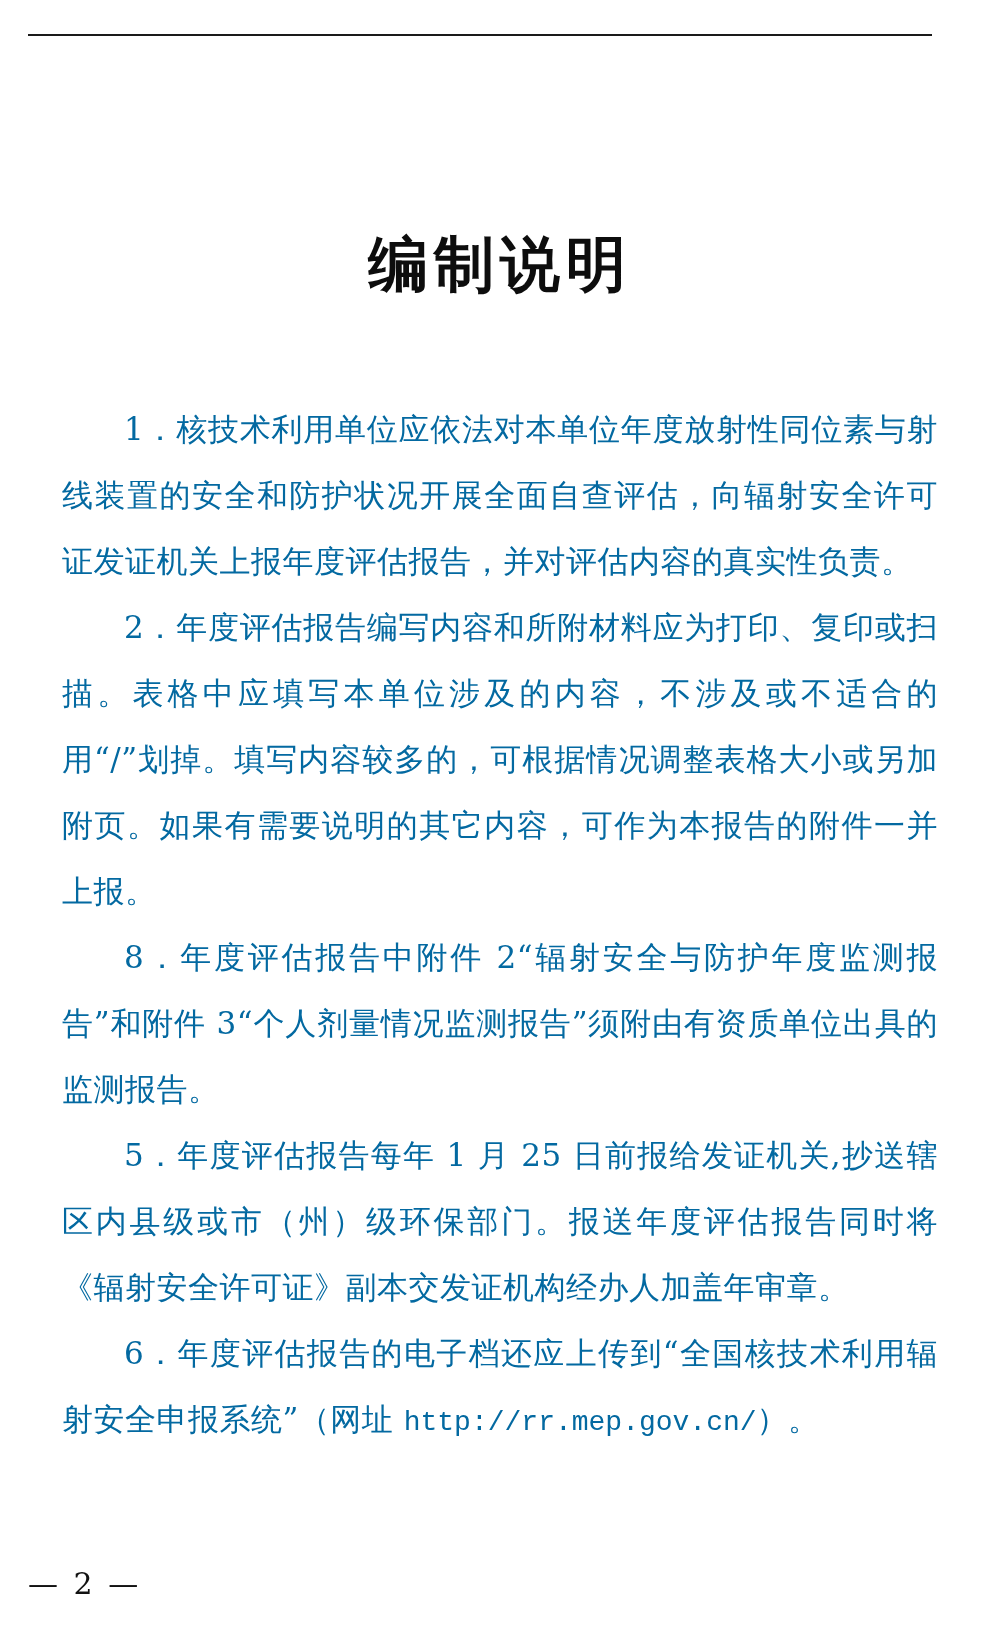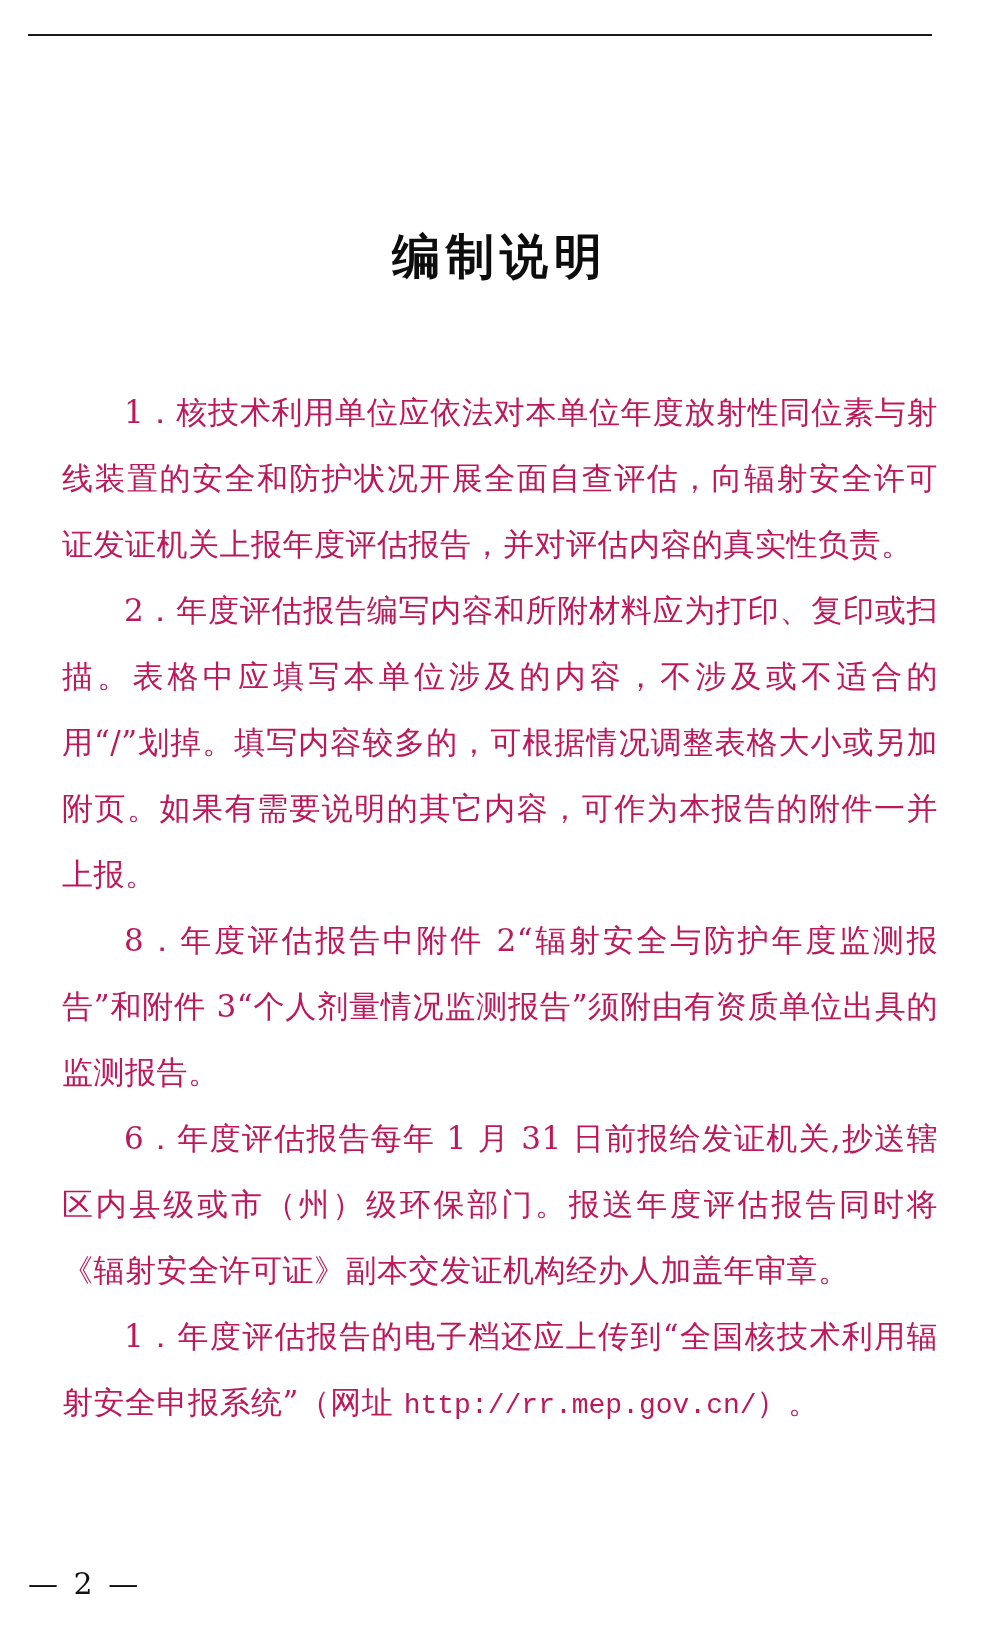--- a/index.html
+++ b/index.html
@@ -30,35 +30,35 @@
     border-top: 2px solid #1a1a1a;
   }
   .content {
     position: absolute;
     top: 225px;
     left: 0;
     width: 1000px;
   }
   .doc-title {
     text-align: center;
-    font-size: 48px;
+    font-size: 60px;
     font-weight: bold;
     letter-spacing: 6px;
     font-family: "DejaVu Serif", "Liberation Serif", serif;
     margin: 0 0 90px 0;
     color: #0d0d0d;
   }
   .body-text {
     margin: 0 auto;
     width: 876px;
     font-size: 31px;
     line-height: 66px;
     text-align: justify;
     text-justify: inter-ideograph;
-    color: #be185d;
+    color: #0369a1;
     letter-spacing: 0.5px;
   }
   .para {
     margin: 0;
     text-indent: 62px;
   }
   .mono-url {
     font-family: Liberation Mono, monospace;
     font-size: 28px;
     letter-spacing: 0px;
@@ -81,21 +81,21 @@
   <div class="header-rule"></div>
 
   <div class="content">
 
     <h1 class="doc-title">编制说明</h1>
 
     <div class="body-text">
       <p class="para">1．核技术利用单位应依法对本单位年度放射性同位素与射线装置的安全和防护状况开展全面自查评估，向辐射安全许可证发证机关上报年度评估报告，并对评估内容的真实性负责。</p>
       <p class="para">2．年度评估报告编写内容和所附材料应为打印、复印或扫描。表格中应填写本单位涉及的内容，不涉及或不适合的用“/”划掉。填写内容较多的，可根据情况调整表格大小或另加附页。如果有需要说明的其它内容，可作为本报告的附件一并上报。</p>
       <p class="para">8．年度评估报告中附件 2“辐射安全与防护年度监测报告”和附件 3“个人剂量情况监测报告”须附由有资质单位出具的监测报告。</p>
-      <p class="para">6．年度评估报告每年 1 月 31 日前报给发证机关,抄送辖区内县级或市（州）级环保部门。报送年度评估报告同时将《辐射安全许可证》副本交发证机构经办人加盖年审章。</p>
-      <p class="para"><span>1．年度评估报告的电子档还应上传到“全国核技术利用辐射安全申报系统”（网址 </span><span class="mono-url">http://rr.mep.gov.cn/</span><span>）。</span></p>
+      <p class="para">5．年度评估报告每年 1 月 25 日前报给发证机关,抄送辖区内县级或市（州）级环保部门。报送年度评估报告同时将《辐射安全许可证》副本交发证机构经办人加盖年审章。</p>
+      <p class="para"><span>6．年度评估报告的电子档还应上传到“全国核技术利用辐射安全申报系统”（网址 </span><span class="mono-url">http://rr.mep.gov.cn/</span><span>）。</span></p>
     </div>
 
   </div>
 
   <div class="page-number">— 2 —</div>
 
 </div>
 
 </body></html>

